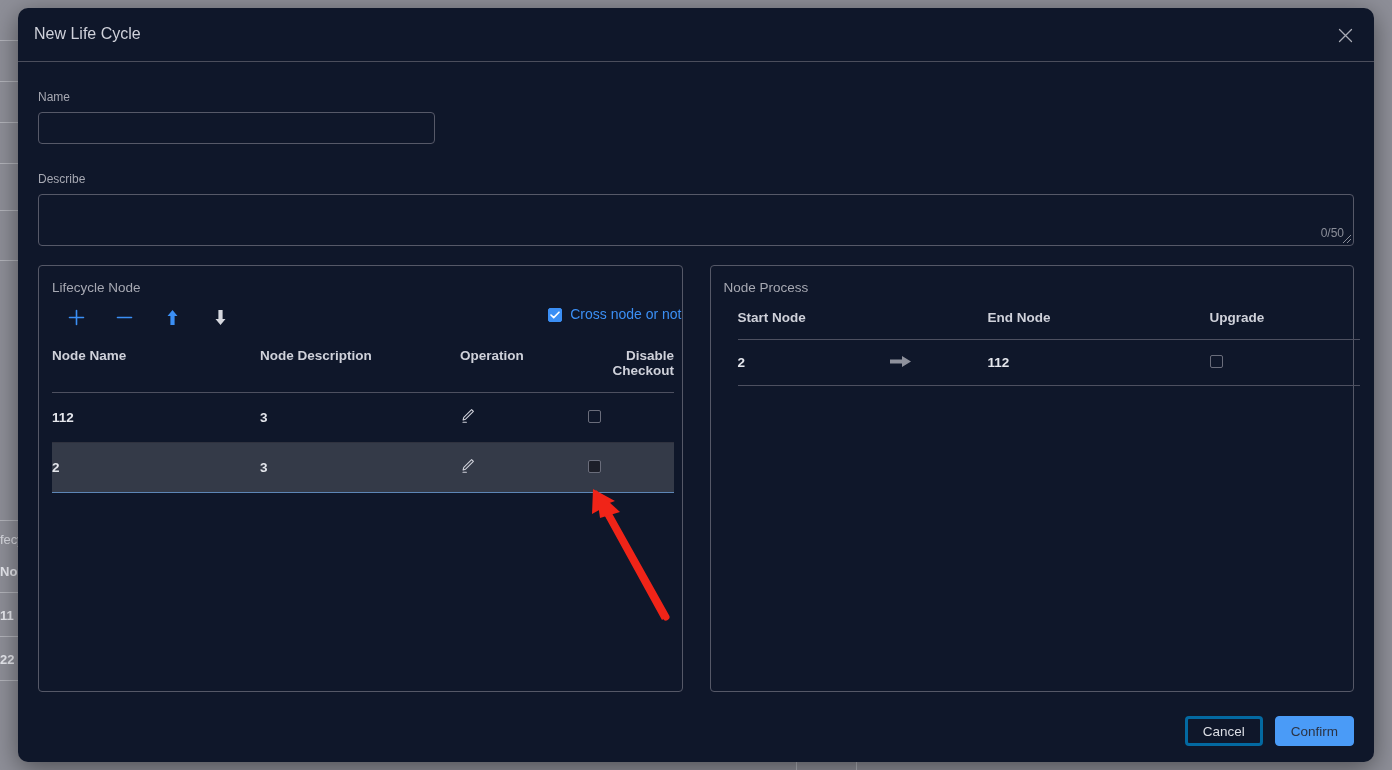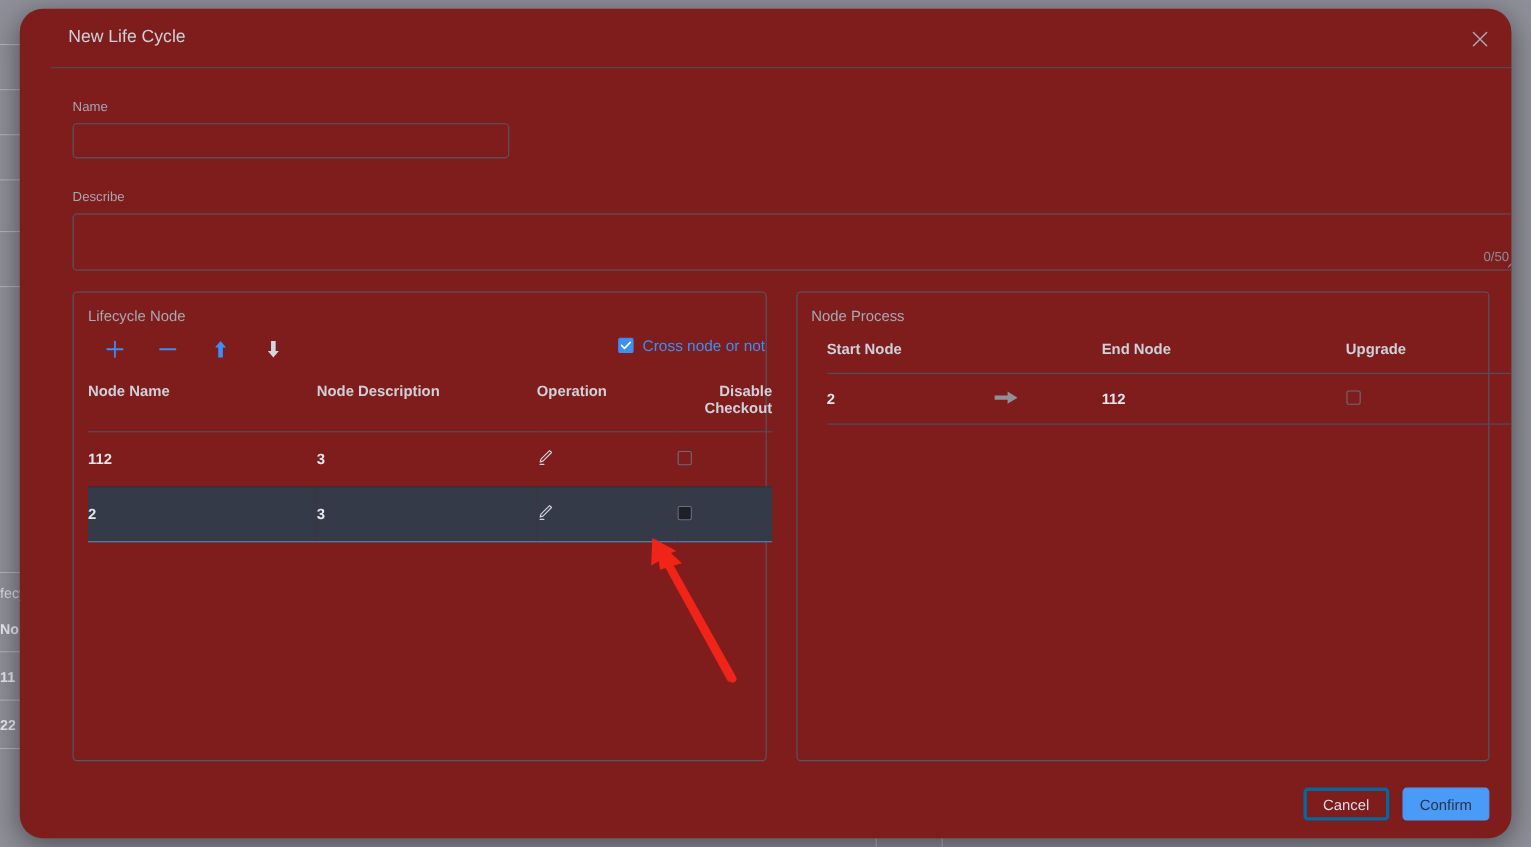--- a/index.html
+++ b/index.html
@@ -19,25 +19,24 @@
     position: absolute; color: #e9eaf0; font-size: 13px; font-weight: 700;
     white-space: nowrap; overflow: hidden;
   }
   .bg-text.thin { font-weight: 400; color: #dadbe2; }
 
   
   #modal {
     position: absolute;
     left: 18px; top: 8px;
     width: 1356px; height: 754px;
-    background: #7f1d1d;
-    border-radius: 21px;
+    background: #0f172a;
+    border-radius: 10px;
     box-shadow: 0 6px 26px rgba(0,0,0,.45);
     overflow: hidden;
-    padding-left: 28px;
   }
   .modal-header {
     position: relative;
     height: 54px;
     border-bottom: 1px solid #4b4e5c;
   }
   .modal-title {
     position: absolute; left: 16px; top: 17px;
     font-size: 16px; color: #cfd1da; font-weight: 400;
   }
@@ -117,21 +116,21 @@
     display: flex; align-items: center; gap: 0;
   }
   .tool-btn {
     width: 48px; height: 26px;
     display: flex; align-items: center; justify-content: center;
     cursor: pointer;
     background: transparent; border: none;
   }
   .cross-node {
     position: absolute; right: 0px; top: 40px;
-    display: flex; align-items: center; gap: 8px;
+    display: flex; align-items: flex-end; gap: 8px;
     cursor: pointer;
   }
   .cb-checked {
     width: 14px; height: 14px;
     background: #3b8ff5; border: 1px solid #3b8ff5;
     border-radius: 2px;
     display: flex; align-items: center; justify-content: center;
   }
   .cross-node-label { color: #3b8ff5; font-size: 14px; }
 

